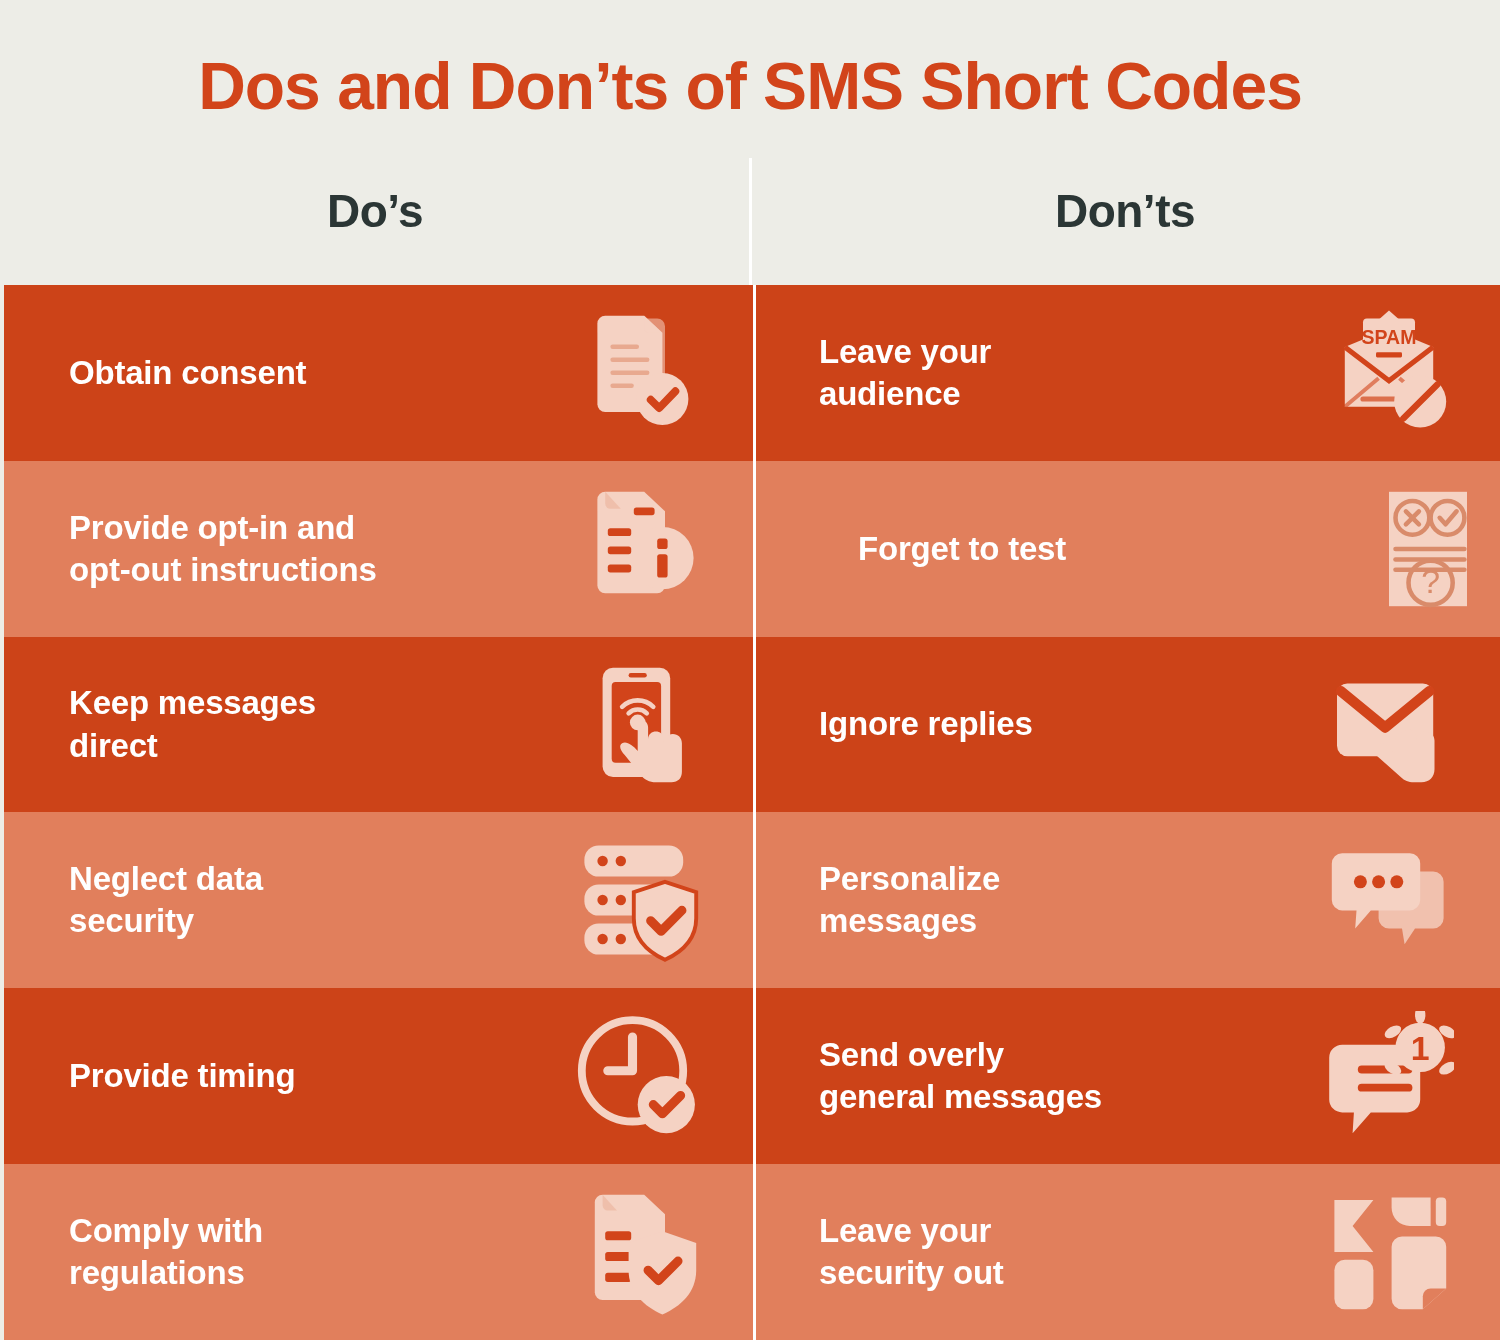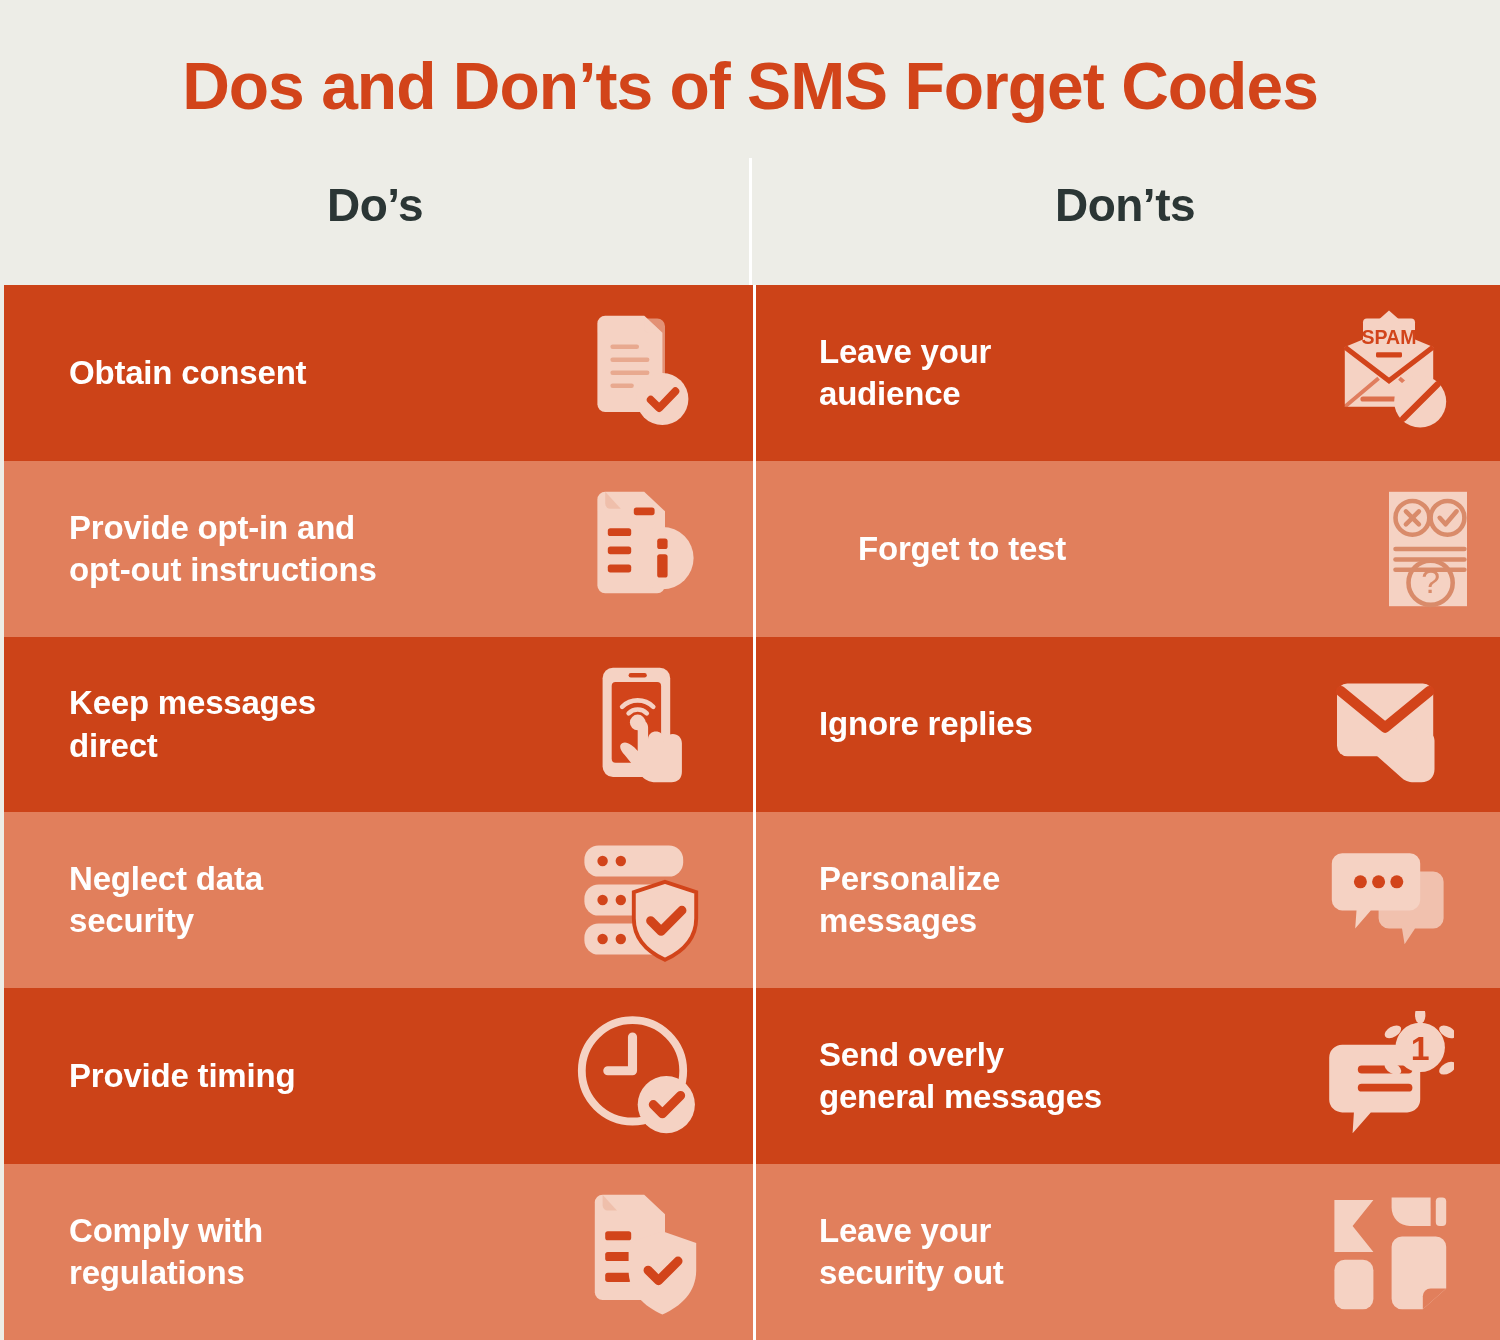--- a/index.html
+++ b/index.html
@@ -14,21 +14,21 @@
   
   .header { position:relative; height:285px; background:#EDEDE7; }
   .title {
     position:absolute; top:48px; left:0; width:1500px;
     text-align:center;
     font-size:66px; font-weight:bold; letter-spacing:-1px;
     color:#D2441A;
     font-family:"Liberation Sans", sans-serif;
   }
   .col-heads {
-    position:absolute; top:178px; left:0; width:1500px; height:80px;
+    position:absolute; top:184px; left:0; width:1500px; height:80px;
     display:flex;
   }
   .col-head {
     flex:0 0 750px; text-align:center;
     font-size:46px; font-weight:bold; color:#2B3635;
     letter-spacing:-0.5px;
   }
   .head-divider {
     position:absolute; left:749px; top:158px;
     width:3px; height:127px; background:#FFFFFF;
@@ -63,21 +63,21 @@
     position:absolute; left:749px; top:0;
     width:3px; height:100%; background:#FFFFFF; z-index:5;
   }
 </style>
 </head>
 <body>
 
 <div class="page">
 
   <div class="header">
-    <div class="title">Dos and Don’ts of SMS Forget Codes</div>
+    <div class="title">Dos and Don’ts of SMS Short Codes</div>
     <div class="head-divider"></div>
     <div class="col-heads">
       <div class="col-head">Do’s</div>
       <div class="col-head">Don’ts</div>
     </div>
   </div>
 
   <div class="rows" id="rows-container">
       <div class="row dark" style="height: 175.833px;">
         <div class="cell">

